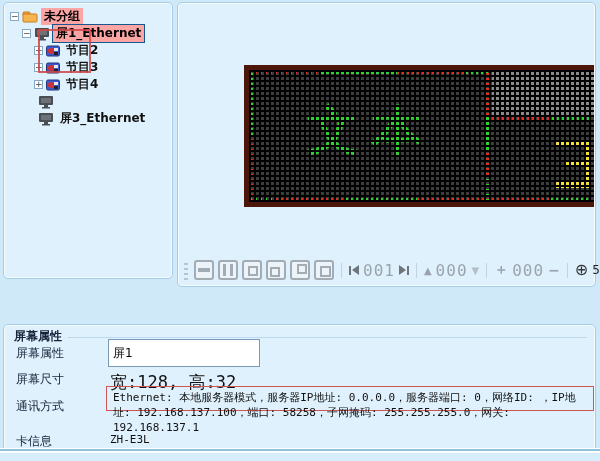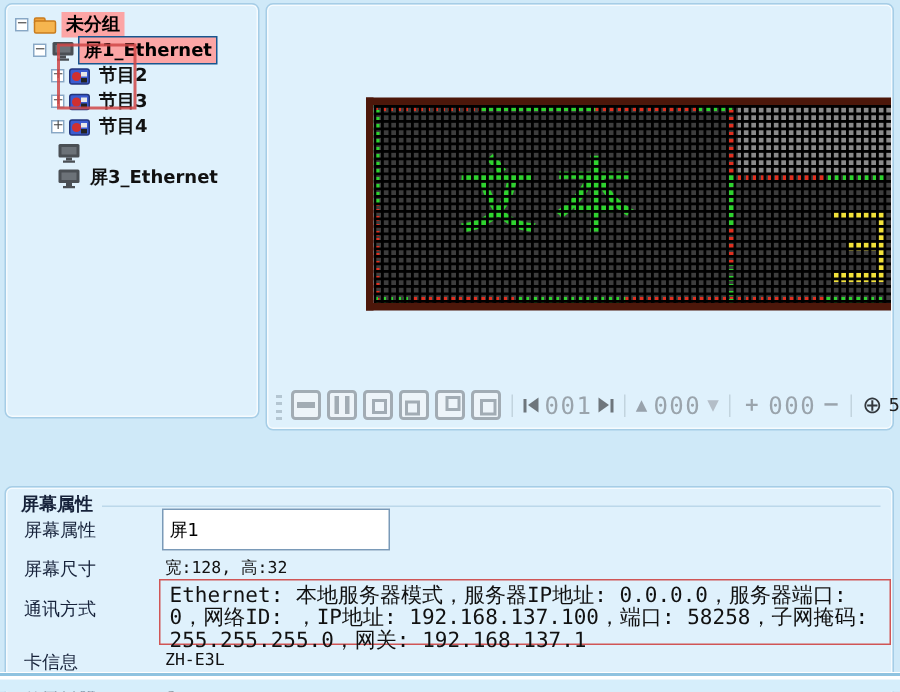--- a/index.html
+++ b/index.html
@@ -93,24 +93,24 @@
   .prow-label { position:absolute; left:12px; color:#16223a; white-space:nowrap; }
   .prow-value { position:absolute; left:106px; color:#111; white-space:nowrap; }
   #props-header { position:absolute; left:10px; top:3px; right:8px; display:flex; align-items:center; gap:6px; }
   #props-header .hline { flex:1; height:1px; background:#bcd8ea; margin-top:2px; }
   #desc-input {
     position:absolute; left:104px; top:14px; width:152px; height:20px;
     border:1px solid #7a9ab8; background:#fff; font-size:12px; padding:13px 4px;
     font-family:inherit;
   }
   #comm-value {
-    position:absolute; left:102px; top:61px; width:488px; height:44px;
+    position:absolute; left:102px; top:61px; width:488px; height:25px;
     border:1px solid #d05555; padding:3px 6px;
     font-family:"DejaVu Sans Mono","Liberation Mono",monospace;
-    font-size:14px; line-height:15px; color:#111; white-space:normal;
+    font-size:11px; line-height:15px; color:#111; white-space:normal;
   }
   
   #bottom-separator { position:absolute; left:0; top:448px; width:600px; height:4px;
     background:linear-gradient(#ffffff 0 1px,#8fc3e0 1px 3px,#ffffff 3px 4px); }
   #bottom-strip { position:absolute; left:0; top:452px; width:600px; height:9px;
     background:#d6eefb; border-top:1px solid #fff; }
 </style>
 </head>
 <body>
 
@@ -291,21 +291,21 @@
 
   <div id="props-header">
     <span style="font-weight:bold;color:#16223a;">屏幕属性</span>
     <span class="hline"></span>
   </div>
 
   <span class="prow-label" style="top:20px">屏幕属性</span>
   <input id="desc-input" value="屏1" style="">
 
   <span class="prow-label" style="top:46px">屏幕尺寸</span>
-  <span class="prow-value" style="top:46px; font-family:'DejaVu Sans Mono','Liberation Mono',monospace; font-size:11px;">宽:128, 高:32</span>
+  <span class="prow-value" style="top:46px; font-family:'DejaVu Sans Mono','Liberation Mono',monospace; font-size:17px;">宽:128, 高:32</span>
 
   <span class="prow-label" style="top:73px">通讯方式</span>
   <div id="comm-value">Ethernet: 本地服务器模式，服务器IP地址: 0.0.0.0，服务器端口: 0，网络ID: ，IP地址: 192.168.137.100，端口: 58258，子网掩码: 255.255.255.0，网关: 192.168.137.1</div>
 
   <span class="prow-label" style="top:108px">卡信息</span>
   <span class="prow-value" style="top:108px; font-family:'DejaVu Sans Mono','Liberation Mono',monospace; font-size:11px;">ZH-E3L</span>
 
   <span class="prow-label" style="top:130px">节目总数</span>
   <span class="prow-value" style="top:130px">3</span>
 </div>

